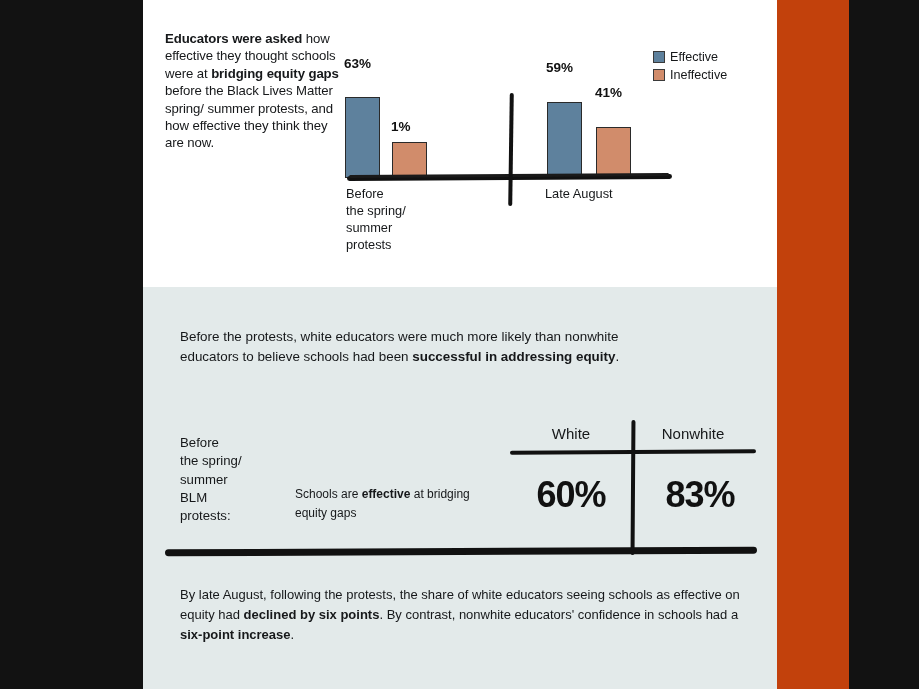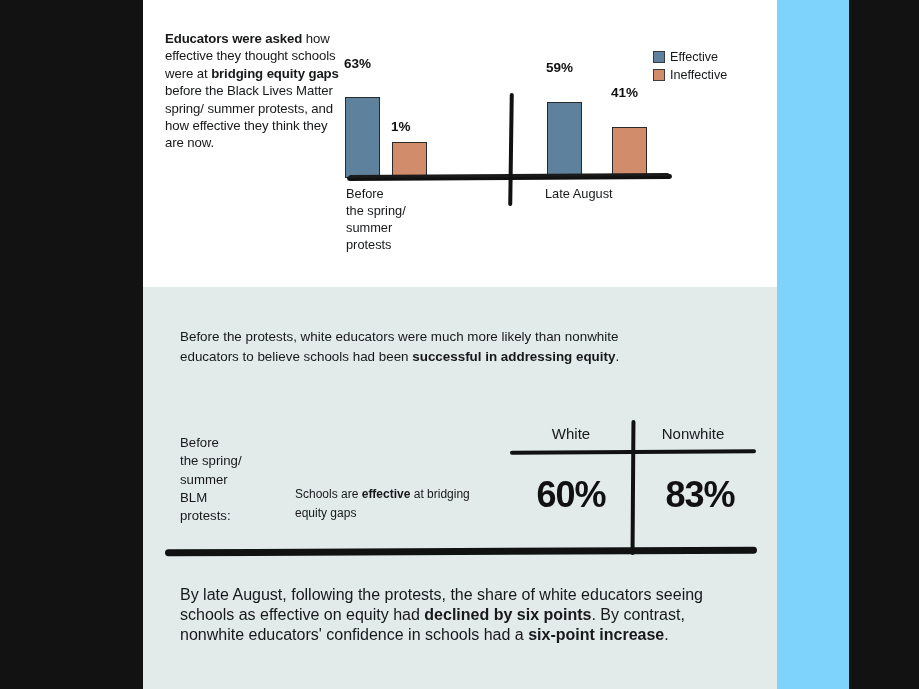--- a/index.html
+++ b/index.html
@@ -18,21 +18,21 @@
     width: 919px;
     height: 689px;
     background: #121212;
   }
   .panel {
     position: absolute;
     left: 143px;
     top: 0;
     width: 706px;
     height: 689px;
-    background: #7dd3fc;
+    background: #c2410c;
   }
   
   .sec-top {
     position: absolute;
     left: 0; top: 0;
     width: 634px; height: 287px;
     background: #ffffff;
   }
   .intro {
     position: absolute;
@@ -231,21 +231,21 @@
     width: 120px;
   }
   .bignum.white-v { left: 368px; }
   .bignum.nonwhite-v { left: 497px; }
 
   .outro {
     position: absolute;
     left: 37px;
     top: 298px;
     width: 565px;
-    font-size: 16px;
+    font-size: 13px;
     line-height: 20px;
     color: #16181a;
   }
   .outro b { font-weight: 700; }
 </style>
 </head>
 <body>
 
 <div class="stage">
   <div class="panel">
@@ -267,21 +267,21 @@
             <div class="bar orange" style="height:36px; left:0px;"></div>
             <div class="barlabel" style="left:-1px; top:41px;">1%</div>
           </div>
         </div>
 
         <div class="bargroup" style="left:204px;">
           <div class="barwrap" style="left:0px;">
             <div class="bar blue" style="height:76px; left:0px;"></div>
             <div class="barlabel" style="left:-1px; top:-18px;">59%</div>
           </div>
-          <div class="barwrap" style="left:65px;text-decoration:underline;">
+          <div class="barwrap" style="left:49px;text-decoration:underline;">
             <div class="bar orange" style="height:51px; left:0px;"></div>
             <div class="barlabel" style="left:-1px; top:7px;">41%</div>
           </div>
         </div>
 
         <div class="baseline"></div>
         <div class="vdiv"></div>
 
         <div class="axlabel" style="left:3px; top:165px;">Before
 the spring/

